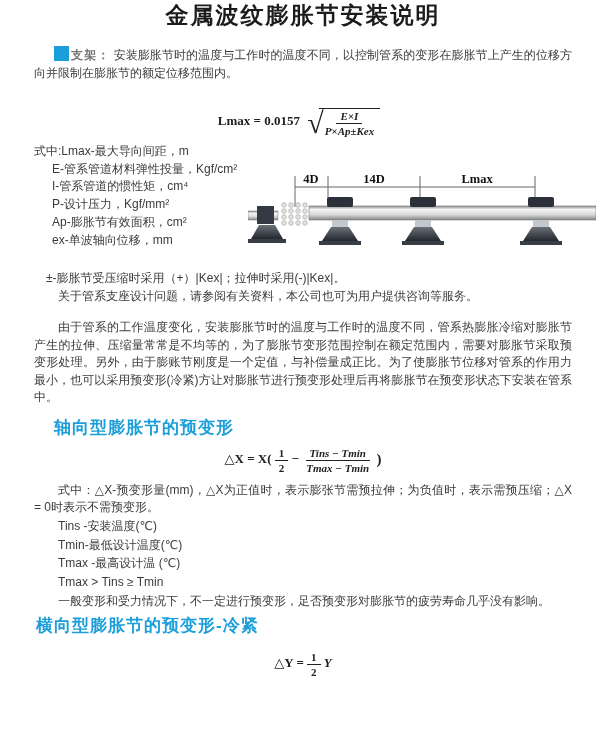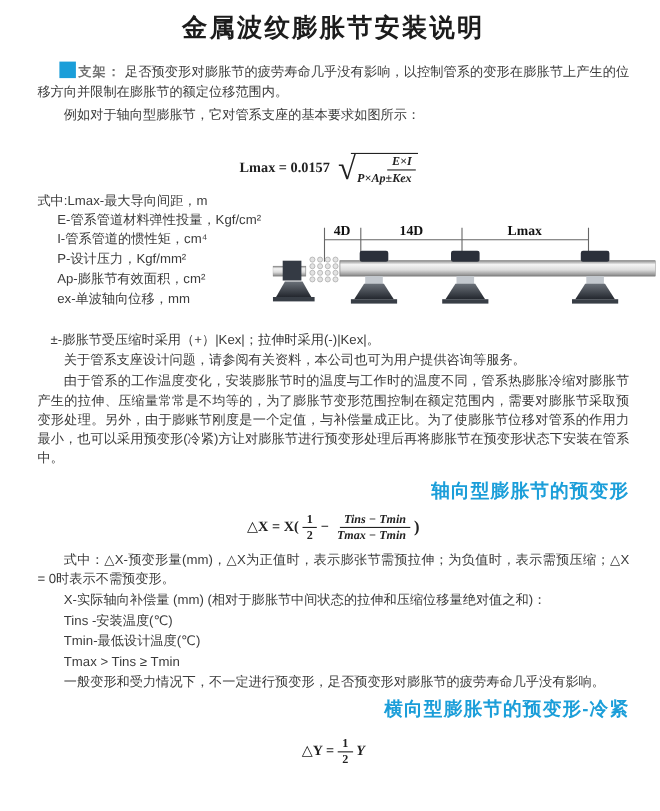--- a/index.html
+++ b/index.html
@@ -2,84 +2,83 @@
 <html><head>
 <meta charset="utf-8">
 <style>
   * { margin:0; padding:0; box-sizing:border-box; }
   html,body { width:600px; height:737px; background:#ffffff; overflow:hidden; }
   body {
     font-family:"Liberation Sans","DejaVu Sans",sans-serif;
     color:#3b3b3b;
     font-size:12px;
   }
-  .page { width:600px; height:656px; padding:10px 28px 0 34px; position:relative; background:#fff; }
+  .page { width:600px; height:656px; padding:0 28px 0 34px; position:relative; background:#fff; }
 
   h1.title {
     text-align:center; font-size:23px; font-weight:bold; color:#1c1c1c;
     letter-spacing:2px; margin-bottom:15px;
   }
 
   .para { line-height:18px; text-align:justify; }
   .indent { text-indent:24px; }
 
   .sec-square {
     display:inline-block; width:15px; height:15px; background:#1b9ed9;
     vertical-align:-2px; margin-right:2px;
   }
   .sec-label { color:#737373; font-size:12px; font-weight:bold; letter-spacing:1px; }
   .sec-head { margin:14px 0 6px 0; }
-  .sub-head { color:#1b9ed9; font-size:17px; font-weight:bold; letter-spacing:1px;text-align:right; }
+  .sub-head { color:#1b9ed9; font-size:17px; font-weight:bold; letter-spacing:1px; }
 
   
   .formula {
     font-family:"Liberation Serif","DejaVu Serif",serif;
     color:#222; text-align:center; font-weight:bold; font-size:13px;
   }
   .formula .lhs { font-weight:bold; }
   .frac { display:inline-flex; flex-direction:column; align-items:center;
           vertical-align:middle; font-size:11px; line-height:12px; }
   .frac .num { padding:0 4px 1px 4px; border-bottom:1px solid #222; }
   .frac .den { padding:1px 4px 0 4px; }
-  .ital { font-style:italic;align-items:flex-end; }
+  .ital { font-style:italic; }
   .radical { font-size:30px; font-weight:normal; line-height:28px; vertical-align:middle; margin:0 -5px 0 4px; }
   .rootbox { display:inline-block; border-top:1.6px solid #222; padding:1px 2px 0 2px; vertical-align:middle; }
   .f1 { margin:26px 0 6px -8px; }
   .f2 { margin:8px 0 8px 0; }
   .f3 { margin:14px 0 10px 0; }
   .paren { font-size:15px; vertical-align:-1px; }
 
   
   .defs-wrap { position:relative; margin-top:4px; height:126px; }
   .defs { list-style:none; }
   .defs li { line-height:17.7px; padding-left:18px; }
   .defs li:first-child { padding-left:0; }
   .pm-line  { line-height:18px; padding-left:12px; }
-  .note-line{ line-height:18px; padding-left:24px; margin-bottom:2px; }
+  .note-line{ line-height:18px; padding-left:24px; margin-bottom:14px; }
 
   .diagram { position:absolute; left:214px; top:24px; }
 
   
   .where-para { line-height:17.5px; }
   .def-list2 { list-style:none; }
   .def-list2 li { line-height:18.7px; padding-left:24px; }
   .note2 { line-height:18px; text-indent:24px; }
   .lateral-head { margin:4px 0 13px 2px; }
 </style>
 </head>
 <body>
 
 <div class="page">
 
   <h1 class="title">金属波纹膨胀节安装说明</h1>
 
   <div>
     <p class="para"><span style="margin-left:20px"></span><span class="sec-square"></span><span class="sec-label">支架：</span>
-      <span>足否预变形对膨胀节的疲劳寿命几乎没有影响，以控制管系的变形在膨胀节上产生的位移方向并限制在膨胀节的额定位移范围内。</span></p>
-    <p class="para indent" style="margin-top:3px">例如对于轴向型膨胀节，它对管系支座的基本要求如图所示：</p>
+      <span>安装膨胀节时的温度与工作时的温度不同，以控制管系的变形在膨胀节上产生的位移方向并限制在膨胀节的额定位移范围内。</span></p>
 
     <div class="formula f1">
       <span class="lhs">Lmax = 0.0157</span>
       <span class="radical">√</span><span class="rootbox"><span class="frac ital">
           <span class="num" style="border-bottom:1px solid #222">E×I</span>
           <span class="den">P×Ap±Kex</span>
         </span></span>
     </div>
 
     <div class="defs-wrap">
@@ -191,23 +190,23 @@
       <span class="frac ital">
         <span class="num">Tins − Tmin</span>
         <span class="den">Tmax − Tmin</span>
       </span>
       <span class="paren">)</span>
     </div>
 
     <p class="para where-para indent">式中：△X-预变形量(mm)，△X为正值时，表示膨张节需预拉伸；为负值时，表示需预压缩；△X = 0时表示不需预变形。</p>
 
     <ul class="def-list2">
-      <li>X-实际轴向补偿量 (mm) (相对于膨胀节中间状态的拉伸和压缩位移量绝对值之和)：</li>
       <li>Tins -安装温度(℃)</li>
       <li>Tmin-最低设计温度(℃)</li>
+      <li>Tmax -最高设计温 (℃)</li>
       <li>Tmax &gt; Tins ≥ Tmin</li>
     </ul>
     <p class="note2">一般变形和受力情况下，不一定进行预变形，足否预变形对膨胀节的疲劳寿命几乎没有影响。</p>
   </div>
 
   <div>
     <p class="sub-head lateral-head">横向型膨胀节的预变形-冷紧</p>
 
     <div class="formula f3">
       <span class="lhs">△Y =</span>

